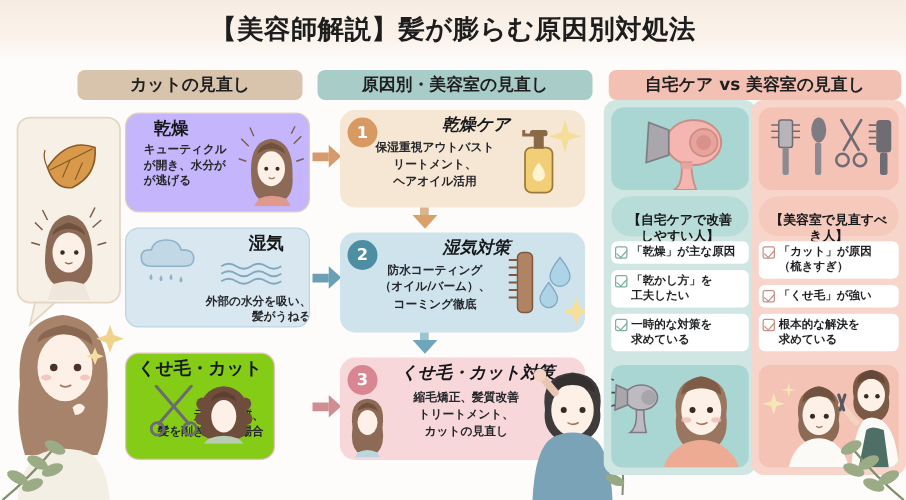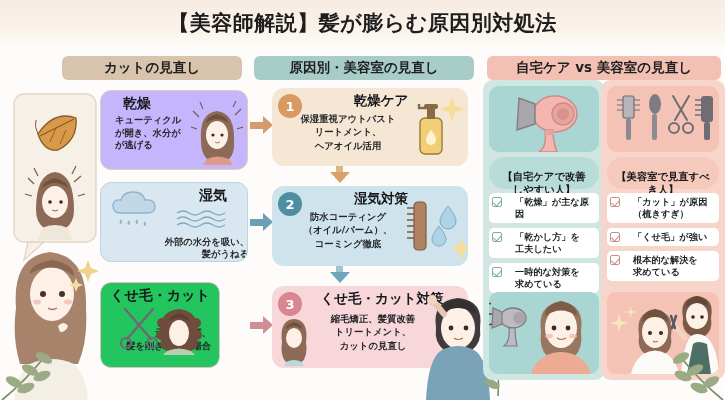--- a/index.html
+++ b/index.html
@@ -39,21 +39,21 @@
   .cause-title {
     font-size:14px; font-weight:bold; color:#17181a; text-align:center;
     line-height:1.1;
   }
   .cause-desc {
     font-size:9.3px; font-weight:bold; color:#27282b; text-align:right;
     line-height:1.32; margin-top:3px;
   }
   #cause-1 { left:100px; top:90px; width:148px; height:80px; background:#c4b5fd; border-color:#e4cfb4; }
   #cause-2 { left:100px; top:182px; width:148px; height:80px; background:#d9e8f0; border-color:#bcd4e2; }
-  #cause-3 { left:100px; top:282px; width:120px; height:86px; background:#22c55e; border-color:#e8bfc6; }
+  #cause-3 { left:100px; top:282px; width:120px; height:86px; background:#84cc16; border-color:#e8bfc6; }
 
   #cause-1 .cause-title { text-align:left; padding-left:14px; }
   #cause-1 .cause-desc  { text-align:left; padding-left:6px; width:92px; }
   #cause-2 .cause-title { text-align:right; padding-right:12px; }
   #cause-3 .cause-desc  { margin-top:24px; }
 
   
   .step-card {
     position:absolute; border-radius:12px; overflow:hidden;
   }
@@ -67,20 +67,21 @@
     font-size:13px; font-weight:bold; color:#ffffff;
   }
   #step-1 .step-badge { background:#d79a63; }
   #step-2 .step-badge { background:#4e8ea3; }
   #step-3 .step-badge { background:#d98592; }
 
   .step-title {
     position:absolute; left:34px; top:5px; width:150px;
     font-size:13.5px; font-weight:bold; color:#16181b; text-align:center;
     line-height:1.1;
+    font-style:italic;
   }
   .step-desc {
     position:absolute; left:10px; top:24px; width:132px;
     font-size:9.4px; font-weight:bold; color:#24262a; text-align:center;
     line-height:1.42;
   }
   #step-3 .step-desc { left:40px; width:122px; top:26px; }
 
   
   .img-box { position:absolute; border-radius:10px; overflow:hidden; }
@@ -94,21 +95,21 @@
   }
   #cmp-head-home  { left:489px; top:157px; width:110px; height:32px; background:#b8ddd8; }
   #cmp-head-salon { left:607px; top:157px; width:112px; height:32px; background:#f6c9bd; }
 
   .chk-col { position:absolute; width:110px; }
   #chk-home  { left:489px; top:193px; }
   #chk-salon { left:607px; top:193px; width:112px; }
 
   .chk-item {
     background:#ffffff; border-radius:5px; margin-bottom:5px;
-    padding:3px 4px 3px 3px; display:flex; align-items:flex-start; gap:13px;
+    padding:3px 4px 3px 3px; display:flex; align-items:flex-start; gap:3px;
     min-height:18px;
   }
   .chk-box {
     flex:0 0 auto; width:10px; height:10px; margin-top:1px;
     border:1.3px solid #7fae9e; border-radius:2px; position:relative; background:#fff;
   }
   .chk-box::after {
     content:""; position:absolute; left:2px; top:0px; width:4px; height:7px;
     border:solid #7fae9e; border-width:0 1.5px 1.5px 0; transform:rotate(42deg);
   }

